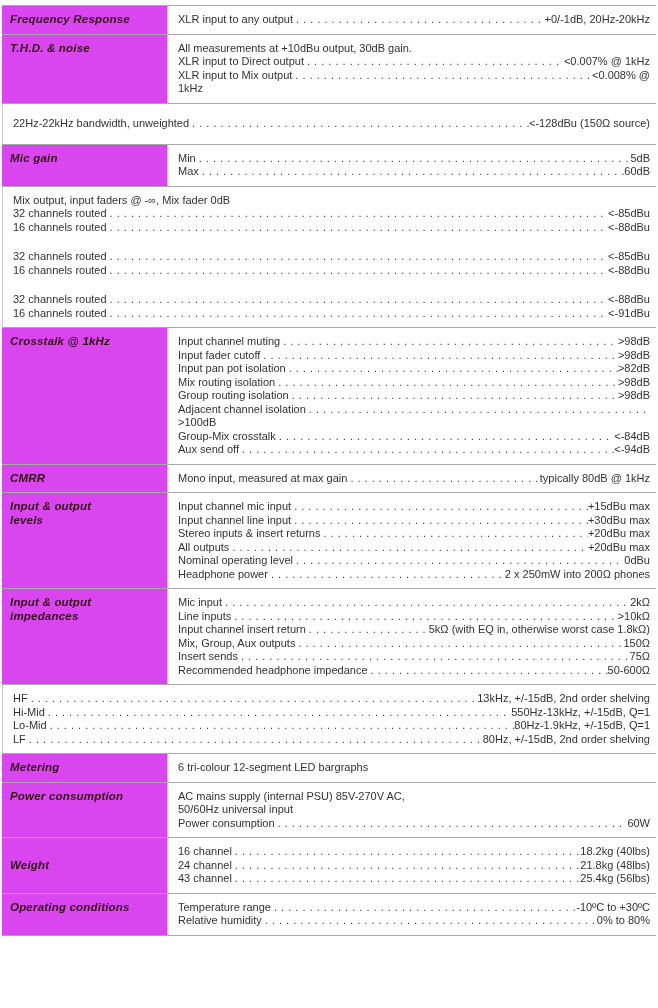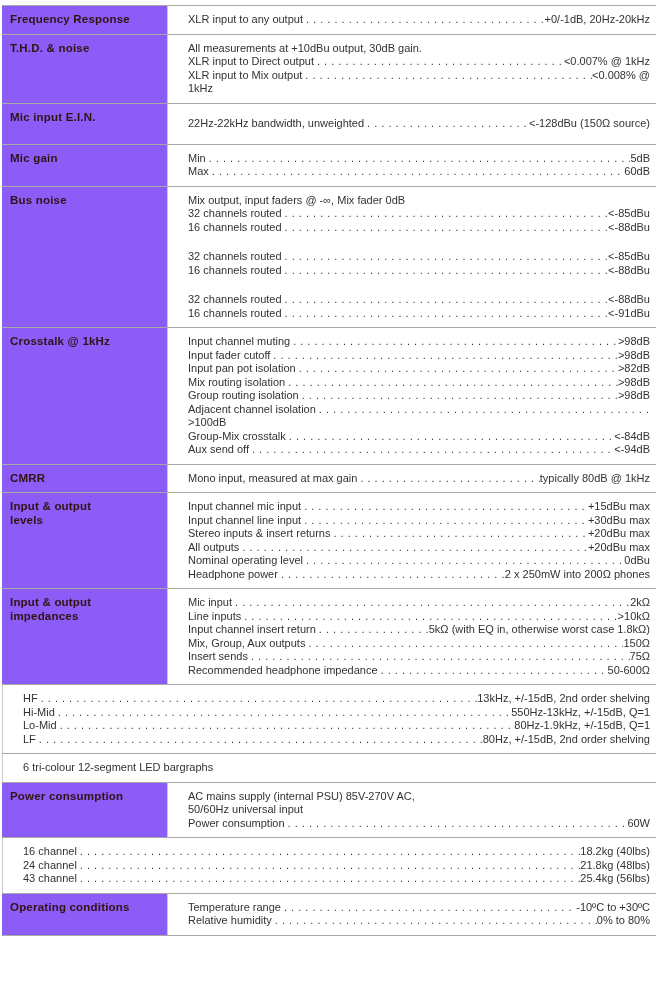--- a/index.html
+++ b/index.html
@@ -17,37 +17,38 @@
     border-bottom: 1px solid #a8a8a8;
   }
   .row {
     display: flex;
     border-top: 1px solid #a8a8a8;
   }
   .label-cell {
     flex: 0 0 165px;
     width: 165px;
     box-sizing: border-box;
-    background: #8b5cf6;
+    background: #d946ef;
     padding: 7px 6px 7px 8px;
+    font-style: italic;
   }
   .label {
     font-weight: bold;
     font-size: 11.5px;
     line-height: 13.5px;
     color: #331212;
     white-space: pre-line;
     letter-spacing: 0.2px;
   }
   .content-cell {
     flex: 1 1 auto;
     min-width: 0;
     box-sizing: border-box;
     border-left: 1px solid #cccccc;
-    padding: 7px 6px 7px 20px;
+    padding: 7px 6px 7px 10px;
   }
   .line {
     display: flex;
     align-items: baseline;
     font-size: 11px;
     line-height: 13.5px;
     color: #323232;
   }
   .line.text {
     display: block;
@@ -108,23 +109,20 @@
           </div>
           <div class="line">
             <span class="line-label">XLR input to Mix output</span>
             <span class="leader">. . . . . . . . . . . . . . . . . . . . . . . . . . . . . . . . . . . . . . . . . . . . . . . . . . . . . . . . . . . . . . . . . . . . . . . . . . . . . . . . . . . . . . . . . . . . . . . . . . . . . . . . . . . . . . . . . . . . . . . . . . . . . . . . . . . . . . . . . . . . . . . . . . . . . . . . . . . . . . . . </span>
             <span class="value">&lt;0.008% @</span>
           </div>
           <div class="line text">1kHz</div>
         </div>
       </div>
       <div class="row">
-        <div class="label-cell">
-          <div class="label">Mic input E.I.N.</div>
-        </div>
         <div class="content-cell">
           <div class="line">
             <span class="line-label">22Hz-22kHz bandwidth, unweighted</span>
             <span class="leader">. . . . . . . . . . . . . . . . . . . . . . . . . . . . . . . . . . . . . . . . . . . . . . . . . . . . . . . . . . . . . . . . . . . . . . . . . . . . . . . . . . . . . . . . . . . . . . . . . . . . . . . . . . . . . . . . . . . . . . . . . . . . . . . . . . . . . . . . . . . . . . . . . . . . . . . . . . . . . . . . </span>
             <span class="value">&lt;-128dBu (150Ω source)</span>
           </div>
         </div>
       </div>
       <div class="row">
         <div class="label-cell">
@@ -137,23 +135,20 @@
             <span class="value">5dB</span>
           </div>
           <div class="line">
             <span class="line-label">Max</span>
             <span class="leader">. . . . . . . . . . . . . . . . . . . . . . . . . . . . . . . . . . . . . . . . . . . . . . . . . . . . . . . . . . . . . . . . . . . . . . . . . . . . . . . . . . . . . . . . . . . . . . . . . . . . . . . . . . . . . . . . . . . . . . . . . . . . . . . . . . . . . . . . . . . . . . . . . . . . . . . . . . . . . . . . </span>
             <span class="value">60dB</span>
           </div>
         </div>
       </div>
       <div class="row">
-        <div class="label-cell">
-          <div class="label">Bus noise</div>
-        </div>
         <div class="content-cell">
           <div class="line text">Mix output, input faders @ -∞, Mix fader 0dB</div>
           <div class="line">
             <span class="line-label">32 channels routed</span>
             <span class="leader">. . . . . . . . . . . . . . . . . . . . . . . . . . . . . . . . . . . . . . . . . . . . . . . . . . . . . . . . . . . . . . . . . . . . . . . . . . . . . . . . . . . . . . . . . . . . . . . . . . . . . . . . . . . . . . . . . . . . . . . . . . . . . . . . . . . . . . . . . . . . . . . . . . . . . . . . . . . . . . . . </span>
             <span class="value">&lt;-85dBu</span>
           </div>
           <div class="line">
             <span class="line-label">16 channels routed</span>
             <span class="leader">. . . . . . . . . . . . . . . . . . . . . . . . . . . . . . . . . . . . . . . . . . . . . . . . . . . . . . . . . . . . . . . . . . . . . . . . . . . . . . . . . . . . . . . . . . . . . . . . . . . . . . . . . . . . . . . . . . . . . . . . . . . . . . . . . . . . . . . . . . . . . . . . . . . . . . . . . . . . . . . . </span>
@@ -337,39 +332,45 @@
             <span class="value">80Hz-1.9kHz, +/-15dB, Q=1</span>
           </div>
           <div class="line">
             <span class="line-label">LF</span>
             <span class="leader">. . . . . . . . . . . . . . . . . . . . . . . . . . . . . . . . . . . . . . . . . . . . . . . . . . . . . . . . . . . . . . . . . . . . . . . . . . . . . . . . . . . . . . . . . . . . . . . . . . . . . . . . . . . . . . . . . . . . . . . . . . . . . . . . . . . . . . . . . . . . . . . . . . . . . . . . . . . . . . . . </span>
             <span class="value">80Hz, +/-15dB, 2nd order shelving</span>
           </div>
         </div>
       </div>
       <div class="row">
+        <div class="label-cell">
+          <div class="label">Metering</div>
+        </div>
         <div class="content-cell">
           <div class="line text">6 tri-colour 12-segment LED bargraphs</div>
         </div>
       </div>
       <div class="row">
         <div class="label-cell">
           <div class="label">Power consumption</div>
         </div>
         <div class="content-cell">
           <div class="line text">AC mains supply (internal PSU) 85V-270V AC,</div>
           <div class="line text">50/60Hz universal input</div>
           <div class="line">
             <span class="line-label">Power consumption</span>
             <span class="leader">. . . . . . . . . . . . . . . . . . . . . . . . . . . . . . . . . . . . . . . . . . . . . . . . . . . . . . . . . . . . . . . . . . . . . . . . . . . . . . . . . . . . . . . . . . . . . . . . . . . . . . . . . . . . . . . . . . . . . . . . . . . . . . . . . . . . . . . . . . . . . . . . . . . . . . . . . . . . . . . . </span>
             <span class="value">60W</span>
           </div>
         </div>
       </div>
       <div class="row">
+        <div class="label-cell">
+          <div class="label">Weight</div>
+        </div>
         <div class="content-cell">
           <div class="line">
             <span class="line-label">16 channel</span>
             <span class="leader">. . . . . . . . . . . . . . . . . . . . . . . . . . . . . . . . . . . . . . . . . . . . . . . . . . . . . . . . . . . . . . . . . . . . . . . . . . . . . . . . . . . . . . . . . . . . . . . . . . . . . . . . . . . . . . . . . . . . . . . . . . . . . . . . . . . . . . . . . . . . . . . . . . . . . . . . . . . . . . . . </span>
             <span class="value">18.2kg (40lbs)</span>
           </div>
           <div class="line">
             <span class="line-label">24 channel</span>
             <span class="leader">. . . . . . . . . . . . . . . . . . . . . . . . . . . . . . . . . . . . . . . . . . . . . . . . . . . . . . . . . . . . . . . . . . . . . . . . . . . . . . . . . . . . . . . . . . . . . . . . . . . . . . . . . . . . . . . . . . . . . . . . . . . . . . . . . . . . . . . . . . . . . . . . . . . . . . . . . . . . . . . . </span>
             <span class="value">21.8kg (48lbs)</span>

